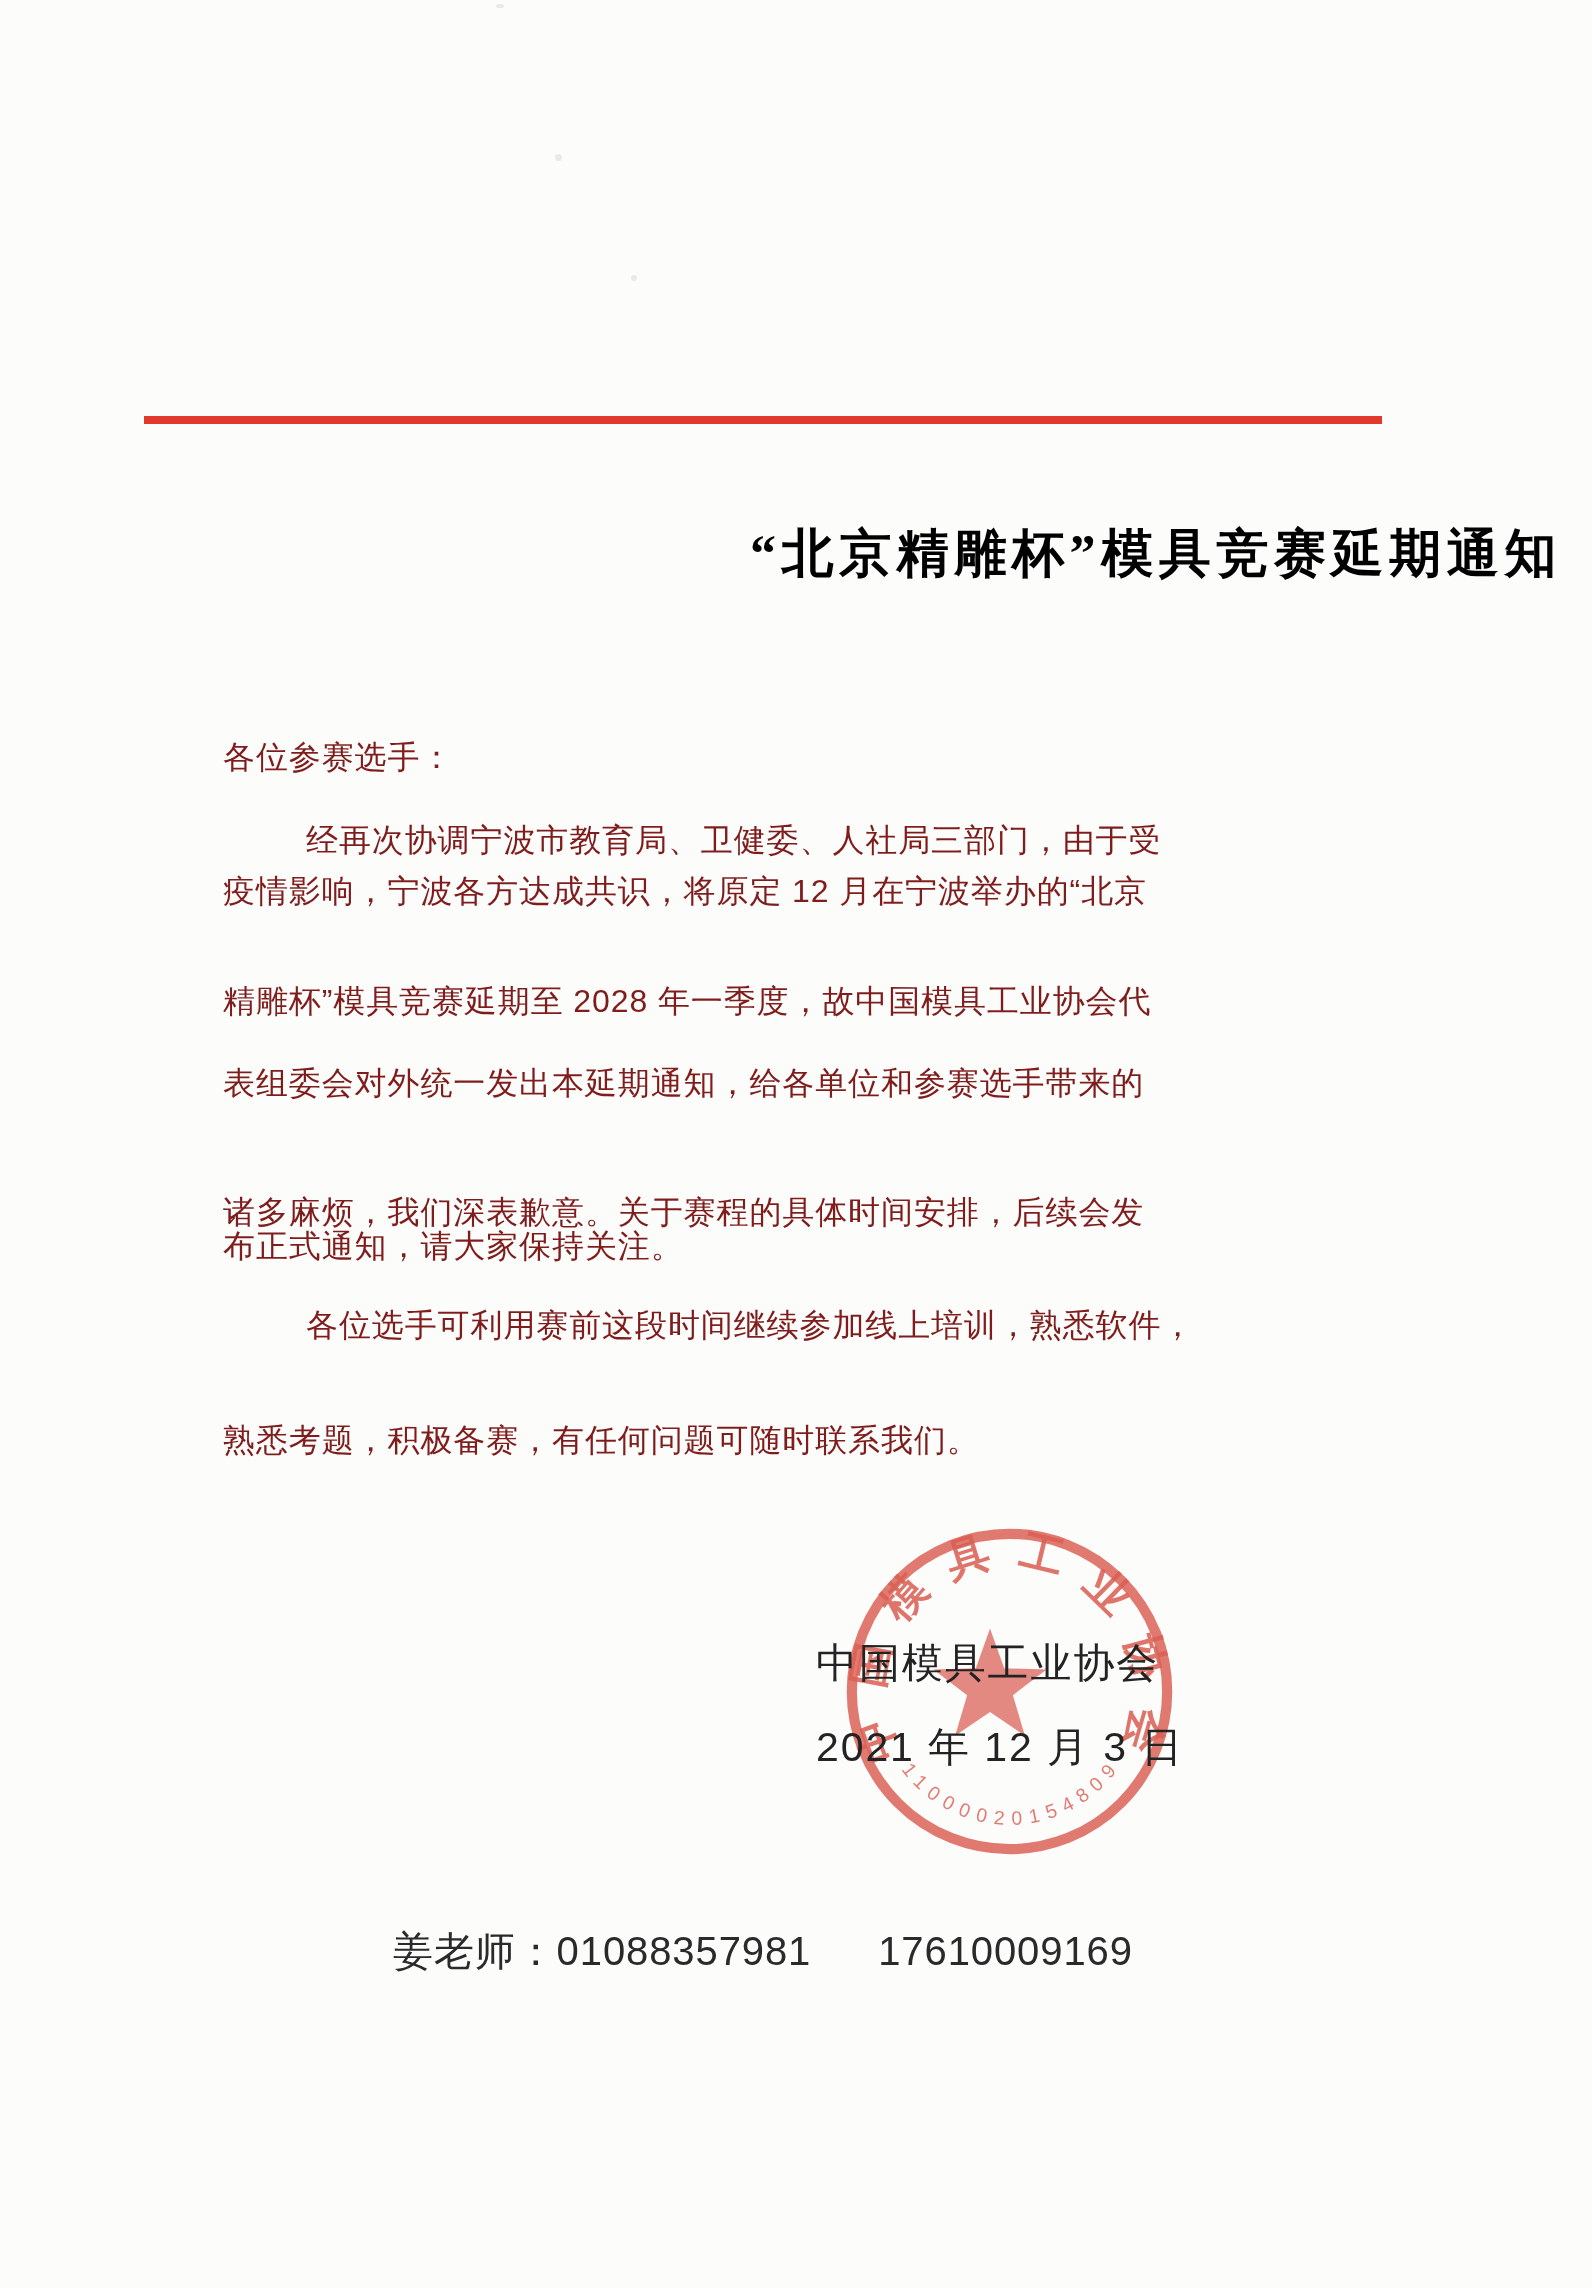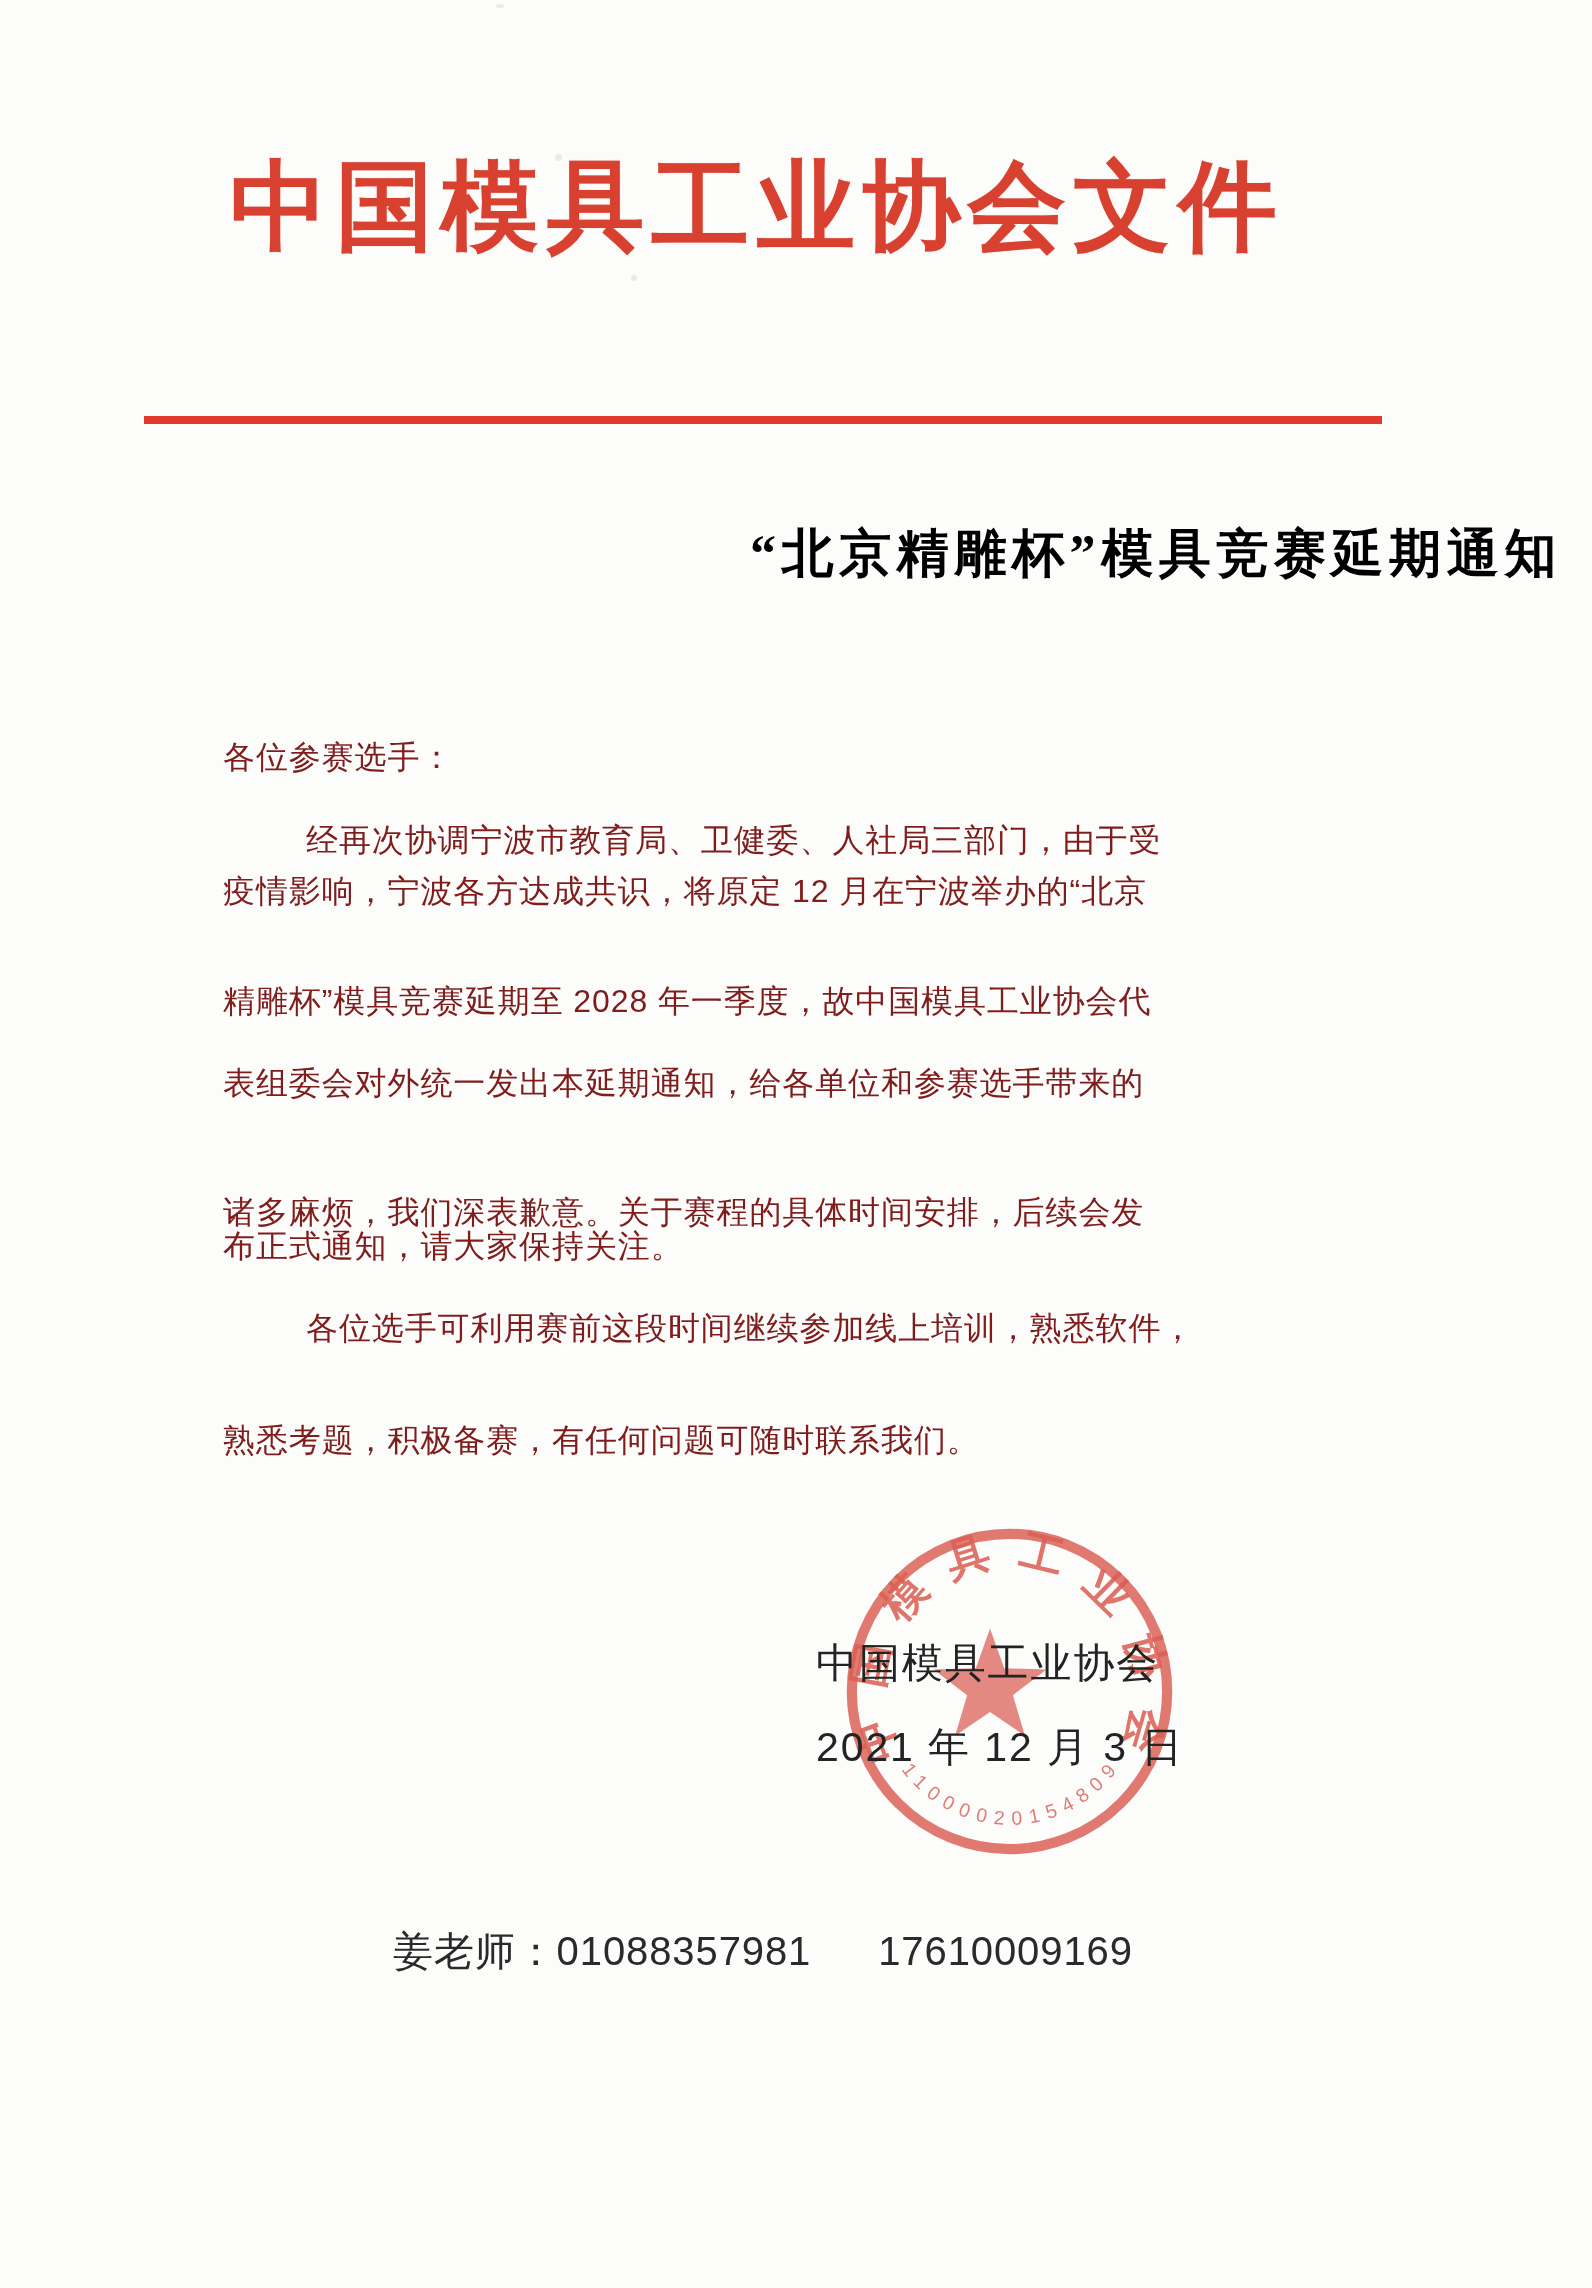--- a/index.html
+++ b/index.html
@@ -65,33 +65,32 @@
 </head>
 <body>
 
 <div class="page">
 
   <div class="speck" style="left:496px;top:3.7px;width:8.3px;height:4.6px;"></div>
   <div class="speck" style="left:555px;top:154px;width:7.4px;height:7.4px;"></div>
   <div class="speck" style="left:631px;top:275px;width:5.6px;height:5.6px;"></div>
   <div class="speck" style="left:1360px;top:531px;width:5.6px;height:5.6px;"></div>
 
-  <div class="letterhead">中国模具工业协会文件</div>
   <div class="red-rule"></div>
 
   <div class="doc-title">“北京精雕杯”模具竞赛延期通知</div>
 
   <div class="bline" style="top:739px;">各位参赛选手：</div>
   <div class="bline indent" style="top:822px;">经再次协调宁波市教育局、卫健委、人社局三部门，由于受</div>
   <div class="bline" style="top:873px;">疫情影响，宁波各方达成共识，将原定 12 月在宁波举办的“北京</div>
   <div class="bline" style="top:983px;">精雕杯”模具竞赛延期至 2028 年一季度，故中国模具工业协会代</div>
   <div class="bline" style="top:1065px;">表组委会对外统一发出本延期通知，给各单位和参赛选手带来的</div>
   <div class="bline" style="top:1146px;margin-top:48px;">诸多麻烦，我们深表歉意。关于赛程的具体时间安排，后续会发</div>
   <div class="bline" style="top:1228px;">布正式通知，请大家保持关注。</div>
-  <div class="bline indent" style="top:1310px;">各位选手可利用赛前这段时间继续参加线上培训，熟悉软件，</div>
+  <div class="bline indent" style="top:1310px;font-family:Liberation Mono, monospace;">各位选手可利用赛前这段时间继续参加线上培训，熟悉软件，</div>
   <div class="bline" style="top:1422px;">熟悉考题，积极备赛，有任何问题可随时联系我们。</div>
 
   <svg class="seal" width="371" height="371" viewBox="0 0 400 400" aria-hidden="true">
     <g fill="none" stroke="none">
       <circle cx="200" cy="200" r="170" stroke="#d5473a" stroke-width="11" opacity="0.82"></circle>
       <polygon points="179,132 194.3,175 239.9,176.2 203.7,204 216.6,247.8 179,222 141.4,247.8 154.3,204 118.1,176.2 163.7,175" fill="#d5473a" opacity="0.72"></polygon>
       <path id="sealTextArc" d="M 82.2 268 A 136 136 0 1 1 317.8 268" fill="none"></path>
       <path id="sealCodeArc" d="M 82.1 282.6 A 144 144 0 0 0 317.9 282.6" fill="none"></path>
       <text font-size="47" fill="#d5473a" opacity="0.85" font-family="Liberation Serif, DejaVu Serif, serif" font-weight="700">
         <textPath href="#sealTextArc" startOffset="0" textLength="560" lengthAdjust="spacing">中国模具工业协会</textPath>

